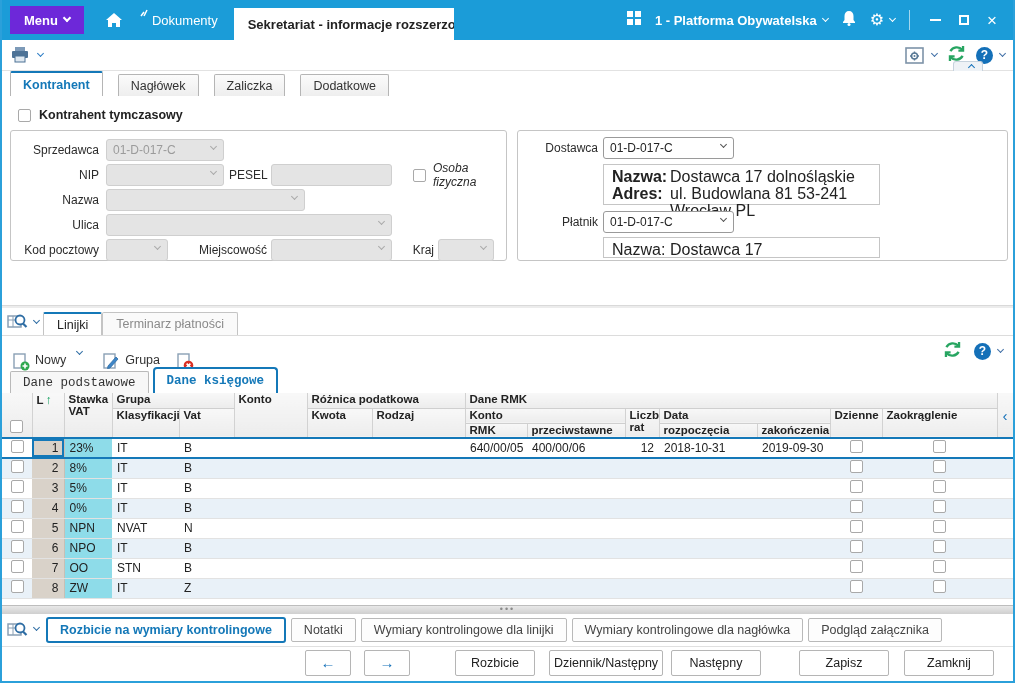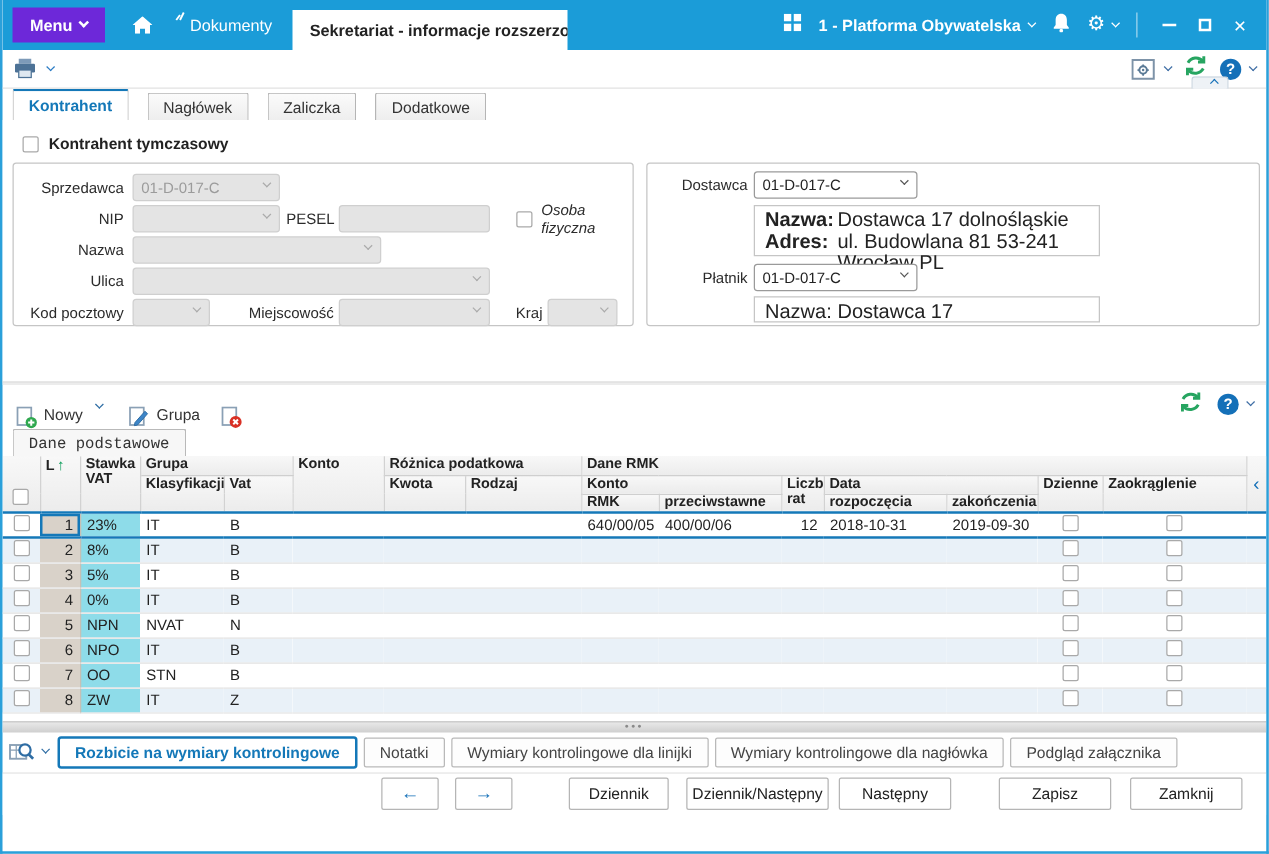--- a/index.html
+++ b/index.html
@@ -297,20 +297,38 @@
         <div class="info-line">
             <span class="info-lbl">Nazwa:</span>
             <span>Dostawca 17</span>
           </div>
       </div>
     </div>
   </div>
 
   <div class="splitter1"></div>
 
+  <div class="mid-tabs">
+    <span class="mid-icon">
+      <svg width="22" height="18" viewBox="0 0 22 18">
+          <rect x="1" y="3" width="13" height="11" fill="none" stroke="#8aa0b5" stroke-width="1.5"></rect>
+          <line x1="1" y1="7" x2="14" y2="7" stroke="#8aa0b5"></line>
+          <line x1="6" y1="3" x2="6" y2="14" stroke="#8aa0b5"></line>
+          <circle cx="13" cy="7" r="4.5" fill="#fff" stroke="#2e6da4" stroke-width="1.8"></circle>
+          <line x1="16" y1="10.5" x2="19.5" y2="14" stroke="#2e6da4" stroke-width="2.2"></line>
+        </svg>
+      <span class="chev small" style="margin-left:5px;color:#2e6da4"></span>
+    </span>
+    <div class="mtab active">
+        <span>Linijki</span>
+      </div>
+    <div class="mtab">
+        <span>Terminarz płatności</span>
+      </div>
+  </div>
 
   <div class="mid-toolbar">
     <span class="tool-item">
       <svg width="18" height="18" viewBox="0 0 18 18">
           <rect x="2" y="1" width="11" height="14" fill="#fff" stroke="#8aa0b5" stroke-width="1.4"></rect>
           <circle cx="13" cy="13" r="4.5" fill="#2fa84f"></circle>
           <path d="M13 10.5v5M10.5 13h5" stroke="#fff" stroke-width="1.6"></path>
         </svg>
       <span>Nowy</span>
       <span class="chev small" style="color:#2e6da4"></span>
@@ -341,20 +359,23 @@
       <span style="display:flex;align-items:center;color:#3f6ea5">
         <span class="help-ic">?</span>
         <span class="chev small" style="margin-left:7px"></span>
       </span>
     </span>
   </div>
 
   <div class="sub-tabs">
     <div class="stab">
         <span>Dane podstawowe</span>
+      </div>
+    <div class="stab active">
+        <span>Dane księgowe</span>
       </div>
   </div>
 
   <table class="lines">
     <colgroup>
       <col style="width:30px">
         <col style="width:32px">
         <col style="width:48px">
         <col style="width:67px">
       <col style="width:55px">
@@ -580,20 +601,20 @@
         <span>Wymiary kontrolingowe dla nagłówka</span>
       </div>
     <div class="btab">
         <span>Podgląd załącznika</span>
       </div>
   </div>
 
   <div class="footer">
     <button class="fbtn arrow" style="left:303px;width:46px">←</button>
     <button class="fbtn arrow" style="left:362px;width:46px">→</button>
-    <button class="fbtn" style="left:453px;width:80px">Dziennik</button>
+    <button class="fbtn" style="left:453px;width:80px">Rozbicie</button>
     <button class="fbtn" style="left:547px;width:114px">Dziennik/Następny</button>
     <button class="fbtn" style="left:669px;width:90px">Następny</button>
     <button class="fbtn" style="left:797px;width:90px">Zapisz</button>
     <button class="fbtn" style="left:902px;width:90px">Zamknij</button>
   </div>
 
 </div>
 
 </body></html>

